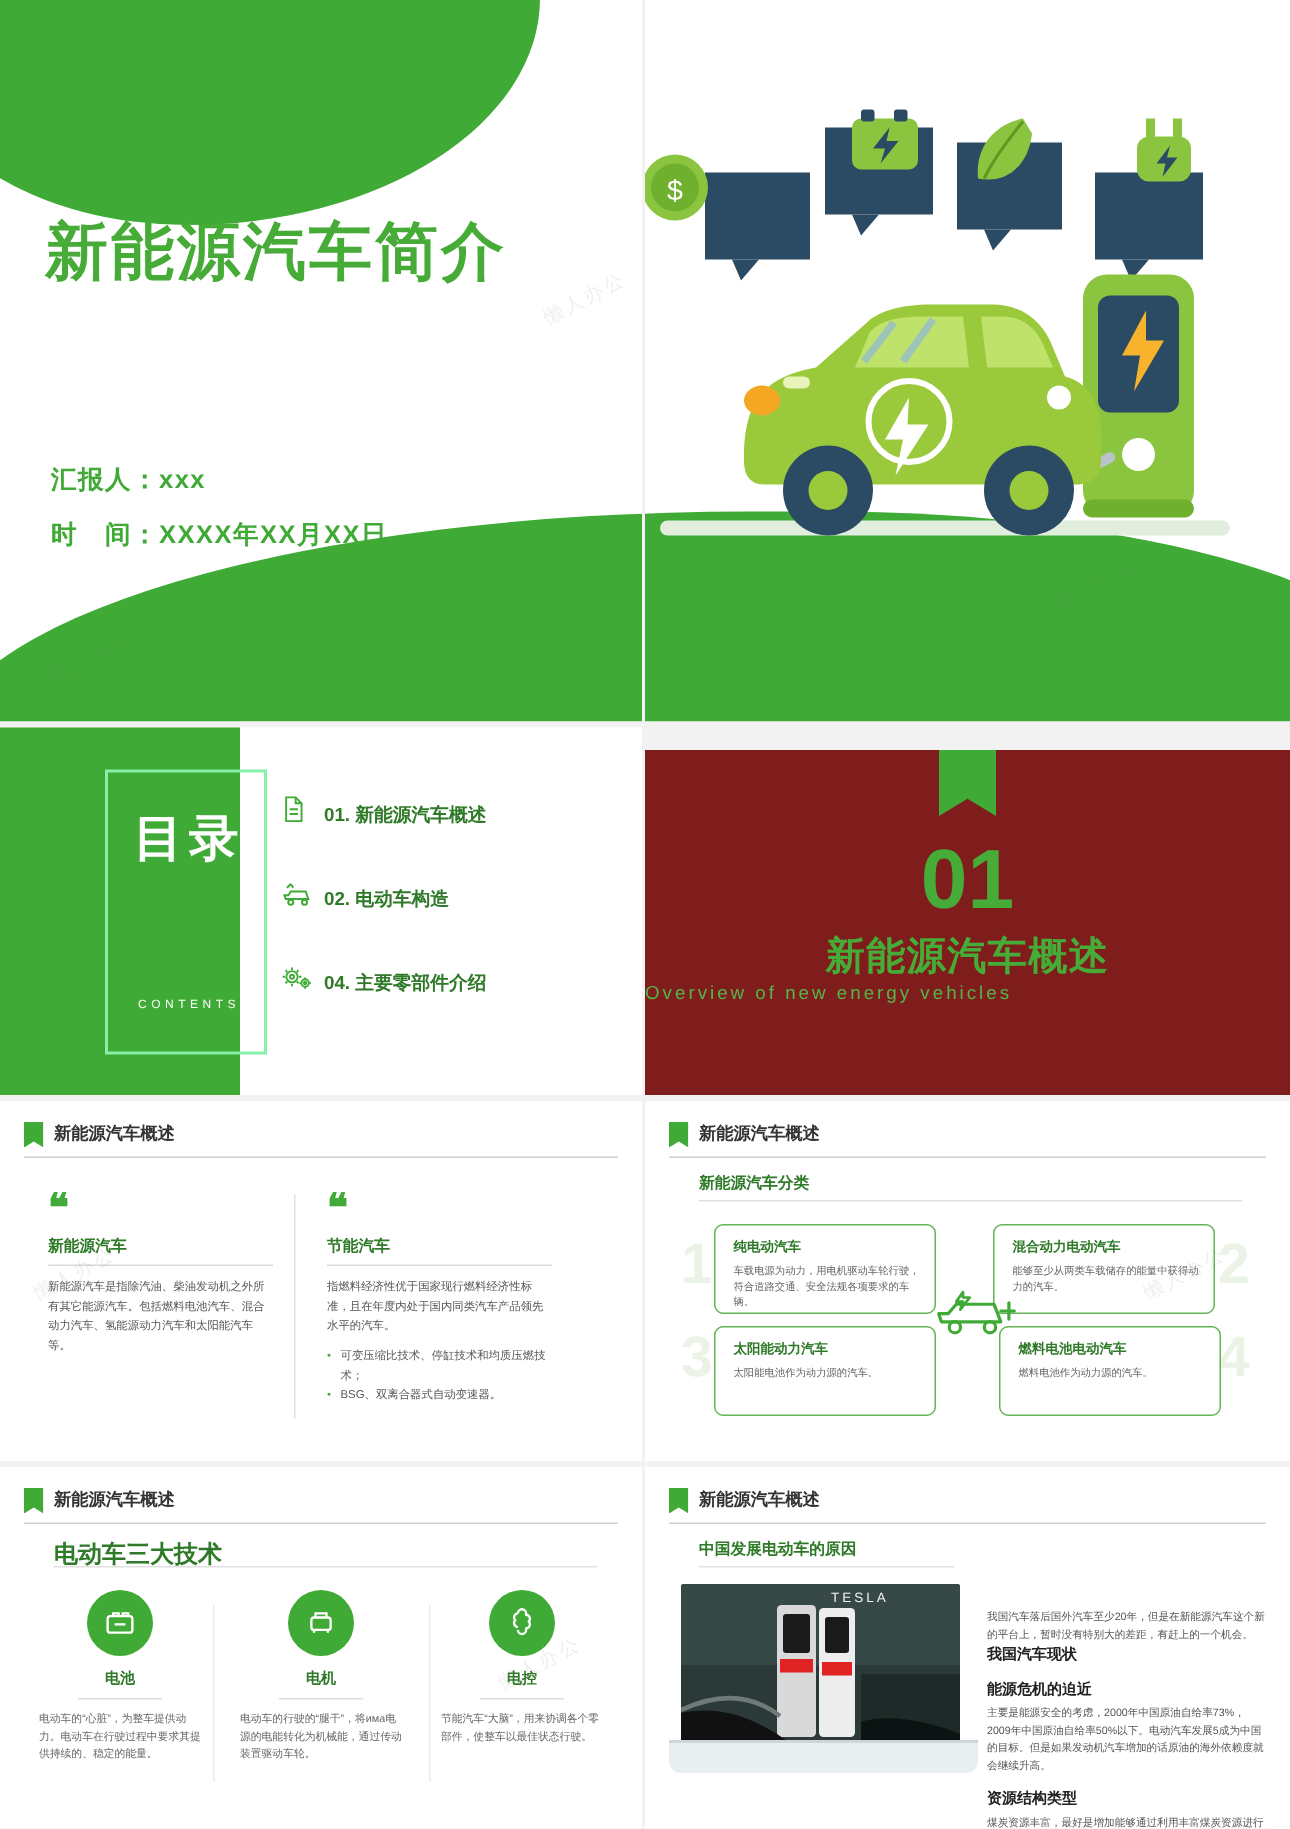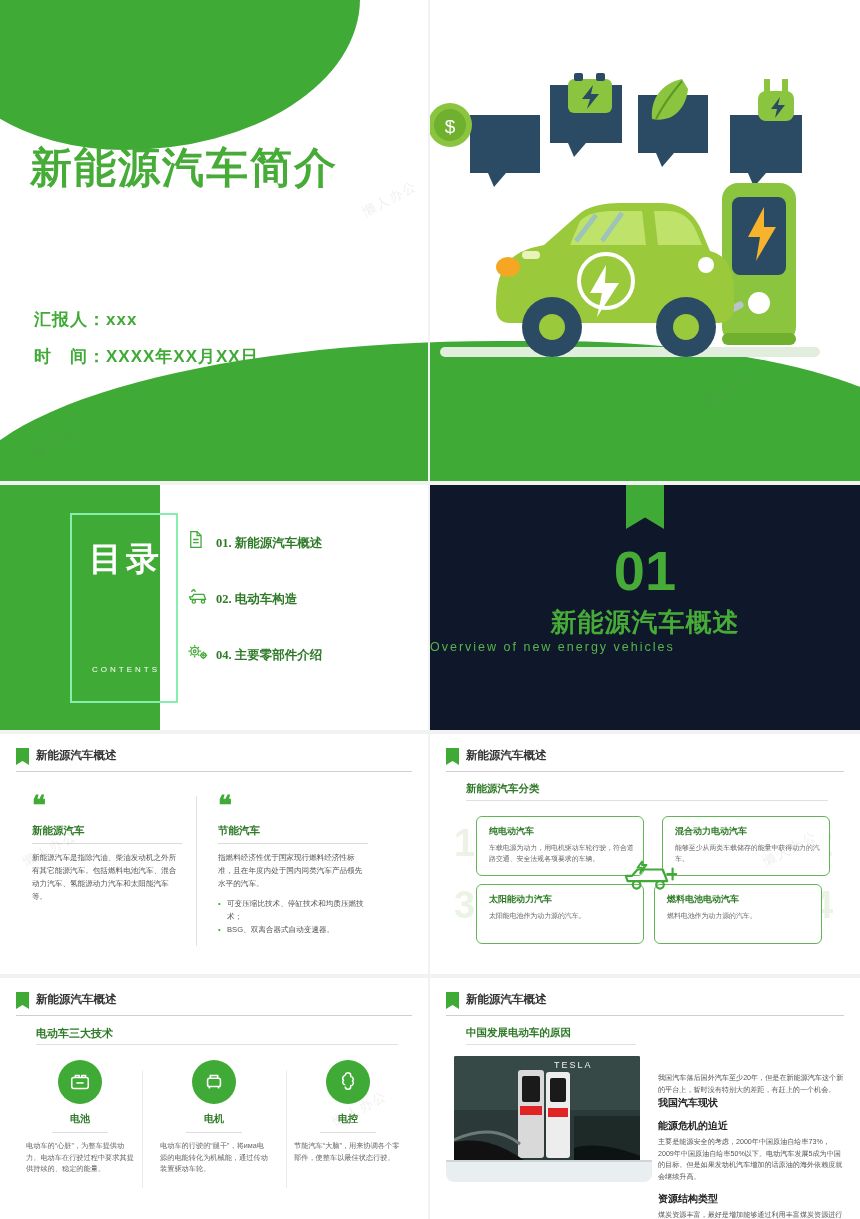--- a/index.html
+++ b/index.html
@@ -57,27 +57,27 @@
     margin-left: 44px;
   }
   .toc-ch {
     position: absolute; left: 0; top: 22px; width: 108px; text-align: center;
     color: #fff; font-size: 33px; font-weight: bold; line-height: 44px; letter-spacing: 4px;
   }
   .toc-en {
     position: absolute; left: 0; top: 150px; width: 108px; text-align: center;
     color: #fff; font-size: 8px; letter-spacing: 3px;
   }
-  .toc-items { position: absolute; left: 186px; top: 30px; width: 230px; font-family: Liberation Serif, serif; }
+  .toc-items { position: absolute; left: 186px; top: 30px; width: 230px; }
   .toc-item { display: flex; align-items: center; height: 56px; }
   .toc-ico { width: 30px; height: 26px; color:#3faa35; flex: 0 0 30px; }
   .toc-txt { font-size: 12.5px; font-weight: bold; color: #2f7a28; }
 
   .slide-sec {
-    position: absolute; left: 430px; top: 485px; width: 430px; height: 245px; background:#0f172a;
+    position: absolute; left: 430px; top: 500px; width: 430px; height: 245px; background:#7f1d1d;
   }
   .sec-ribbon {
     position: absolute; left: 196px; top: 0; width: 38px; height: 44px; background:#3faa35;
     clip-path: polygon(0 0, 100% 0, 100% 100%, 50% 74%, 0 100%);
   }
   .sec-num {
     position: absolute; top: 58px; left:0; width: 430px; text-align: center;
     font-size: 56px; font-weight: bold; color:#46ab37; line-height: 56px;
   }
   .sec-title {
@@ -107,31 +107,31 @@
   .q-body { margin-top: 7px; font-size: 7.6px; line-height: 13px; color:#555; }
   .q-li { font-size: 7.6px; line-height: 13px; color:#555; margin-left: 9px; position: relative; }
   .q-li:before { content:"•"; position:absolute; left:-9px; color:#3faa35; }
   .q-div { position:absolute; left: 196px; top: 62px; width:1px; height: 150px; background:#e2e2e2; }
 
   
   .slide4 { left: 430px; top: 734px; width: 430px; height: 240px; }
   .s4-sub { position:absolute; left: 36px; top: 48px; font-size: 10.5px; font-weight: bold; color:#2f7a28; }
   .s4-rule { position:absolute; left: 36px; top: 66px; width: 362px; height:1px; background:#e0e0e0; }
   .card {
-    position: absolute; width: 168px; height: 60px; border: 1.2px solid #63b455; border-radius: 6px;
+    position: absolute; width: 148px; height: 60px; border: 1.2px solid #63b455; border-radius: 6px;
     background: #fff; padding: 8px 9px 0 12px;
   }
   .card h5 { font-size: 9px; color:#2f7a28; font-weight: bold; }
   .card p { margin-top: 5px; font-size: 6.9px; line-height: 10.5px; color:#666; }
   .ghost { position:absolute; font-size: 38px; font-weight:bold; color:#eaf3e6; line-height: 38px; }
   .s4-car { position:absolute; left: 185px; top: 112px; width: 72px; height: 56px; color:#3faa35; }
 
   
   .slide5 { left: 0; top: 978px; width: 428px; height: 241px; }
-  .s5-sub { position:absolute; left: 36px; top: 48px; font-size: 11px; font-weight: bold; color:#2f7a28; }
+  .s5-sub { position:absolute; left: 36px; top: 48px; font-size: 16px; font-weight: bold; color:#2f7a28; }
   .s5-rule { position:absolute; left: 36px; top: 66px; width: 362px; height:1px; background:#e0e0e0; }
   .tech { position: absolute; top: 82px; width: 120px; text-align: center; }
   .tech .circ {
     width: 44px; height: 44px; border-radius: 50%; background:#3faa35; margin: 0 auto;
     display: flex; align-items: center; justify-content: center; color:#fff;
   }
   .tech .tname { margin-top: 8px; font-size: 10px; font-weight: bold; color:#2f7a28; }
   .tech .tline { width: 56px; height: 1px; background:#ddd; margin: 6px auto 0; }
   .tech .tbody { margin-top: 7px; font-size: 7.2px; line-height: 11.5px; color:#666; text-align: left; padding: 0 6px; }
   .vdiv { position:absolute; top: 92px; width:1px; height: 118px; background:#ececec; }
@@ -356,21 +356,21 @@
       <p>能够至少从两类车载储存的能量中获得动力的汽车。</p>
     </div>
 
     <div class="ghost" style="left:24px; top:152px;">3</div>
     <div class="card" style="left:46px; top:150px;">
       <h5>太阳能动力汽车</h5>
       <p>太阳能电池作为动力源的汽车。</p>
     </div>
 
     <div class="ghost" style="left:382px; top:152px;">4</div>
-    <div class="card" style="left:224px; top:150px;">
+    <div class="card" style="left:236px; top:150px;">
       <h5>燃料电池电动汽车</h5>
       <p>燃料电池作为动力源的汽车。</p>
     </div>
 
     <svg class="s4-car" viewBox="0 0 80 60">
       <g fill="none" stroke="#3faa35" stroke-width="2.4" stroke-linecap="round" stroke-linejoin="round">
         <path d="M14 38h44l-5-13H25l-6 7h-7z"></path>
         <circle cx="24" cy="42" r="4.2"></circle>
           <circle cx="50" cy="42" r="4.2"></circle>
         <path d="M58 30h10M64 24v12"></path>

